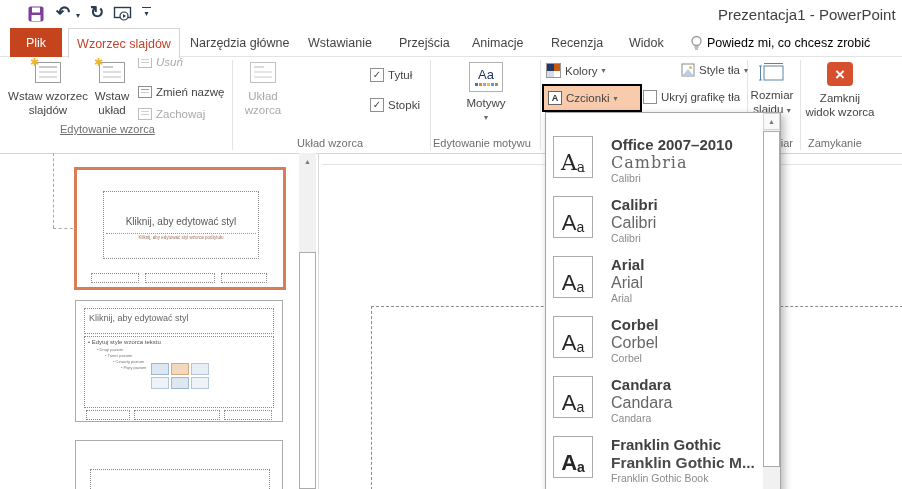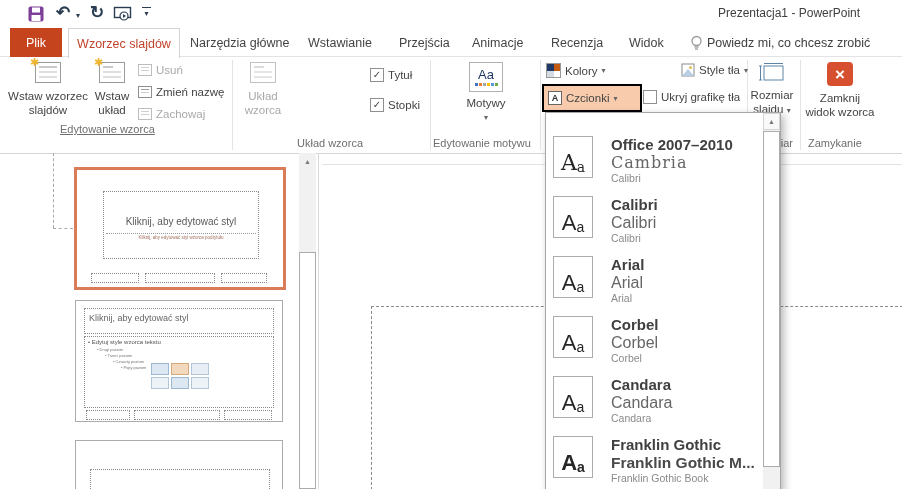--- a/index.html
+++ b/index.html
@@ -2,21 +2,21 @@
 <html><head>
 <meta charset="utf-8">
 <style>
   html,body{margin:0;padding:0;background:#fff;}
   #canvas{position:relative;width:902px;height:489px;overflow:hidden;
           font-family:"Liberation Sans",sans-serif;color:#444;background:#fff;}
   .abs{position:absolute;}
   .nw{white-space:nowrap;}
   
   .qat-glyph{font-size:17px;color:#2b3d52;line-height:1;}
-  .title{font-size:12px;color:#3f3f3f;}
+  .title{font-size:15px;color:#3f3f3f;}
   
   .tab{font-size:12.5px;color:#444;top:36px;}
   .tabrow-line{left:0;top:56px;width:902px;height:1px;background:#e3e3e3;}
   
   .vsep{width:1px;background:#e4e4e4;top:60px;height:90px;}
   .bigbtn{display:flex;flex-direction:column;align-items:center;text-align:center;
           font-size:11.5px;line-height:1.25;color:#444;}
   .grplabel{font-size:11px;color:#6e6e6e;}
   .smallbtn{display:flex;align-items:center;gap:4px;font-size:11.5px;color:#444;}
   .disabled{color:#a9a9a9;}
@@ -83,21 +83,21 @@
   <div class="abs tab nw" style="left:308px;">Wstawianie</div>
   <div class="abs tab nw" style="left:399px;">Przejścia</div>
   <div class="abs tab nw" style="left:472px;">Animacje</div>
   <div class="abs tab nw" style="left:551px;">Recenzja</div>
   <div class="abs tab nw" style="left:629px;">Widok</div>
   <svg class="abs" style="left:690px;top:35px;" width="13" height="16" viewBox="0 0 13 16">
     <circle cx="6.5" cy="6" r="4.5" fill="none" stroke="#9a9a9a" stroke-width="1.3"></circle>
     <line x1="4.5" y1="12" x2="8.5" y2="12" stroke="#9a9a9a" stroke-width="1.3"></line>
     <line x1="5" y1="14" x2="8" y2="14" stroke="#9a9a9a" stroke-width="1.3"></line>
   </svg>
-  <div class="abs tab nw" style="left:707px;color:#404040;text-align:center;">Powiedz mi, co chcesz zrobić</div>
+  <div class="abs tab nw" style="left:707px;color:#000000;text-align:center;">Powiedz mi, co chcesz zrobić</div>
 
   <div class="abs" style="left:0;top:57px;width:902px;height:96px;background:#fff;border-bottom:1px solid #d4d4d4;"></div>
   <div class="abs vsep" style="left:232px;"></div>
   <div class="abs vsep" style="left:430px;"></div>
   <div class="abs vsep" style="left:540px;"></div>
   <div class="abs vsep" style="left:747px;"></div>
   <div class="abs vsep" style="left:800px;"></div>
 
   <div class="abs bigbtn" style="left:8px;top:62px;width:80px;">
     <div class="slide-ico" style="margin-bottom:6px;">
@@ -112,21 +112,21 @@
   <div class="abs bigbtn" style="left:90px;top:62px;width:44px;">
     <div class="slide-ico" style="margin-bottom:6px;">
       <span class="sparkle">✱</span>
       <div class="bar" style="top:3px;width:10px;right:auto;"></div>
         <div class="bar" style="top:8px;background:#dedede;"></div>
         <div class="bar" style="top:13px;background:#dedede;"></div>
     </div>
     <span>Wstaw</span>
     <span>układ</span>
   </div>
-  <div class="abs smallbtn disabled" style="left:138px;top:64px;">
+  <div class="abs smallbtn disabled" style="left:138px;top:56px;font-style:italic;">
     <div class="slide-ico-sm dis">
         <div class="bar" style="top:2px;"></div>
         <div class="bar" style="top:5px;"></div>
       </div>
     <span>Usuń</span>
   </div>
   <div class="abs smallbtn" style="left:138px;top:86px;">
     <div class="slide-ico-sm">
         <div class="bar" style="top:2px;background:#9a9a9a;"></div>
         <div class="bar" style="top:5px;"></div>

